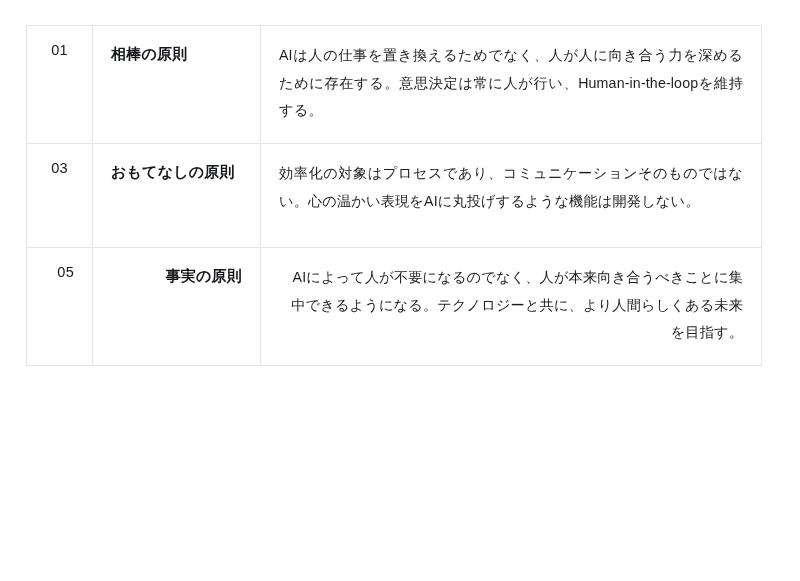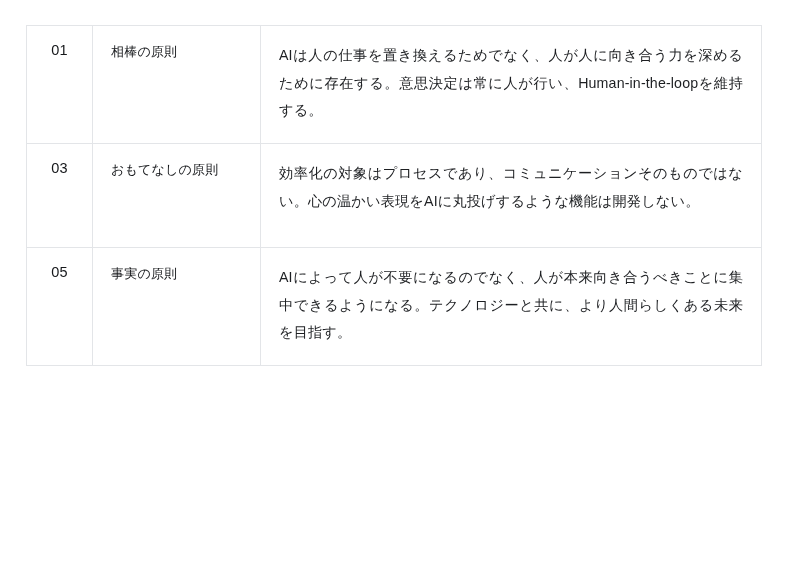--- a/index.html
+++ b/index.html
@@ -44,39 +44,39 @@
     text-align: center;
     font-size: 14.5px;
     color: #15171a;
     font-weight: 400;
     padding-left: 8px;
     padding-right: 8px;
     letter-spacing: 0.3px;
   }
   td.col-title {
     width: 168px;
-    font-size: 13px;
-    font-weight: normal;
+    font-size: 15px;
+    font-weight: bold;
     color: #15171a;
     line-height: 1.55;
     letter-spacing: 0.2px;
   }
   td.col-body {
     font-size: 14.2px;
     line-height: 1.95;
     color: #1d1f22;
     letter-spacing: 0.15px;
     text-align: justify;
     padding-right: 22px;
   }
   .row-01 td { height: 104px; }
   .row-02 td { height: 108px; }
   .row-03 td { height: 104px; }
   .row-04 td { height: 100px; }
-  .row-05 td { height: 100px; }
+  .row-05 td { height: 100px; text-align: right; }
 </style>
 </head>
 <body>
 
 <div id="page">
   <table id="principles-table">
     <tbody>
       <tr class="row-01">
         <td class="col-num">01</td>
         <td class="col-title">相棒の原則</td>

